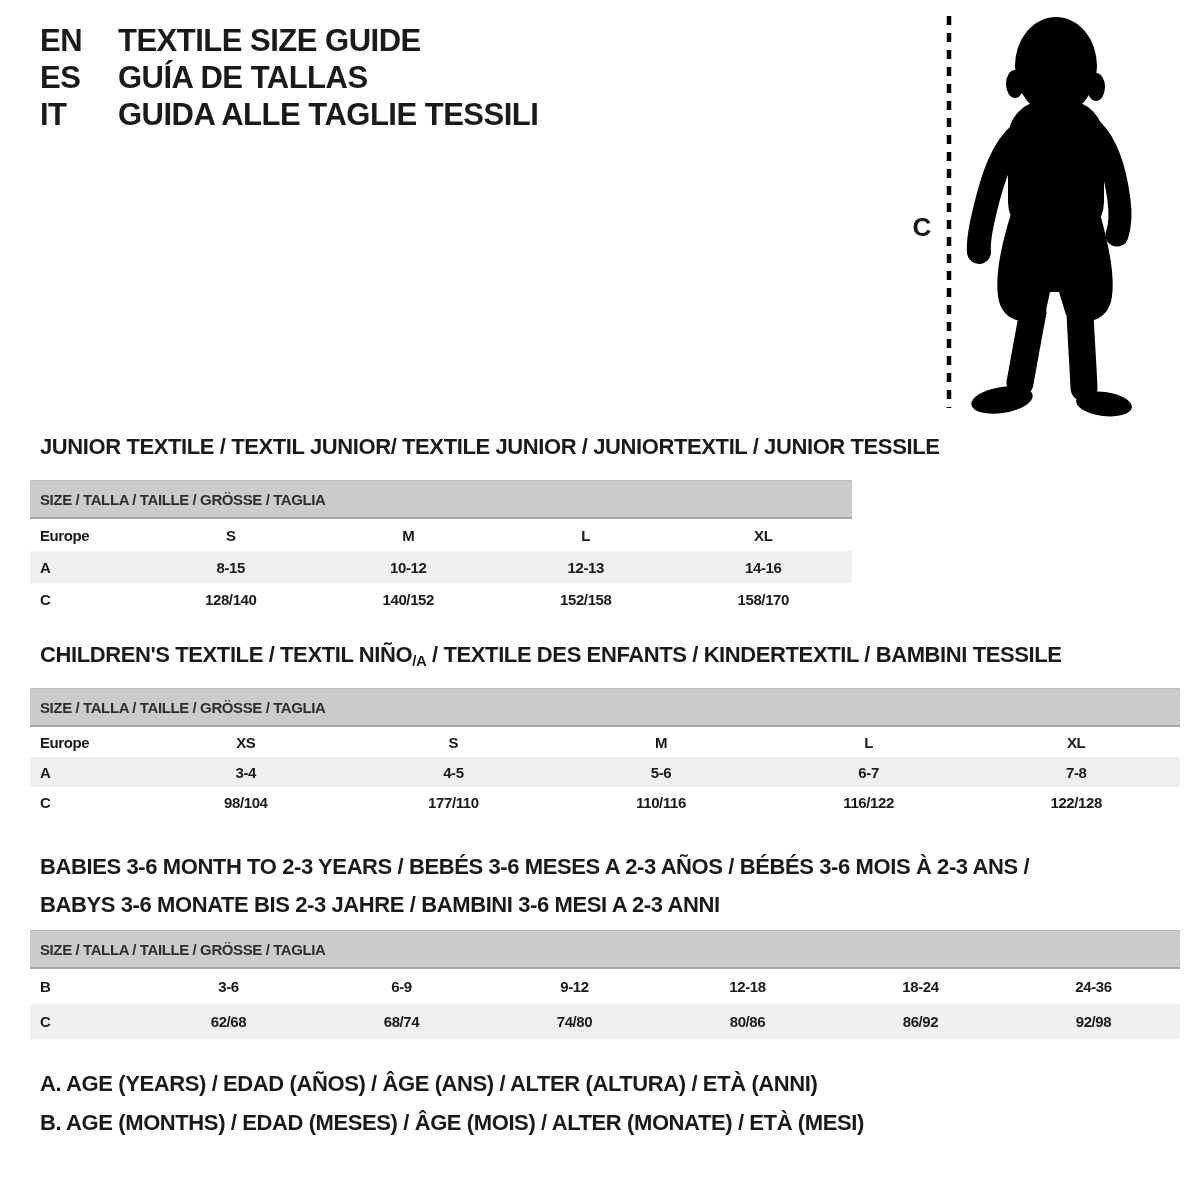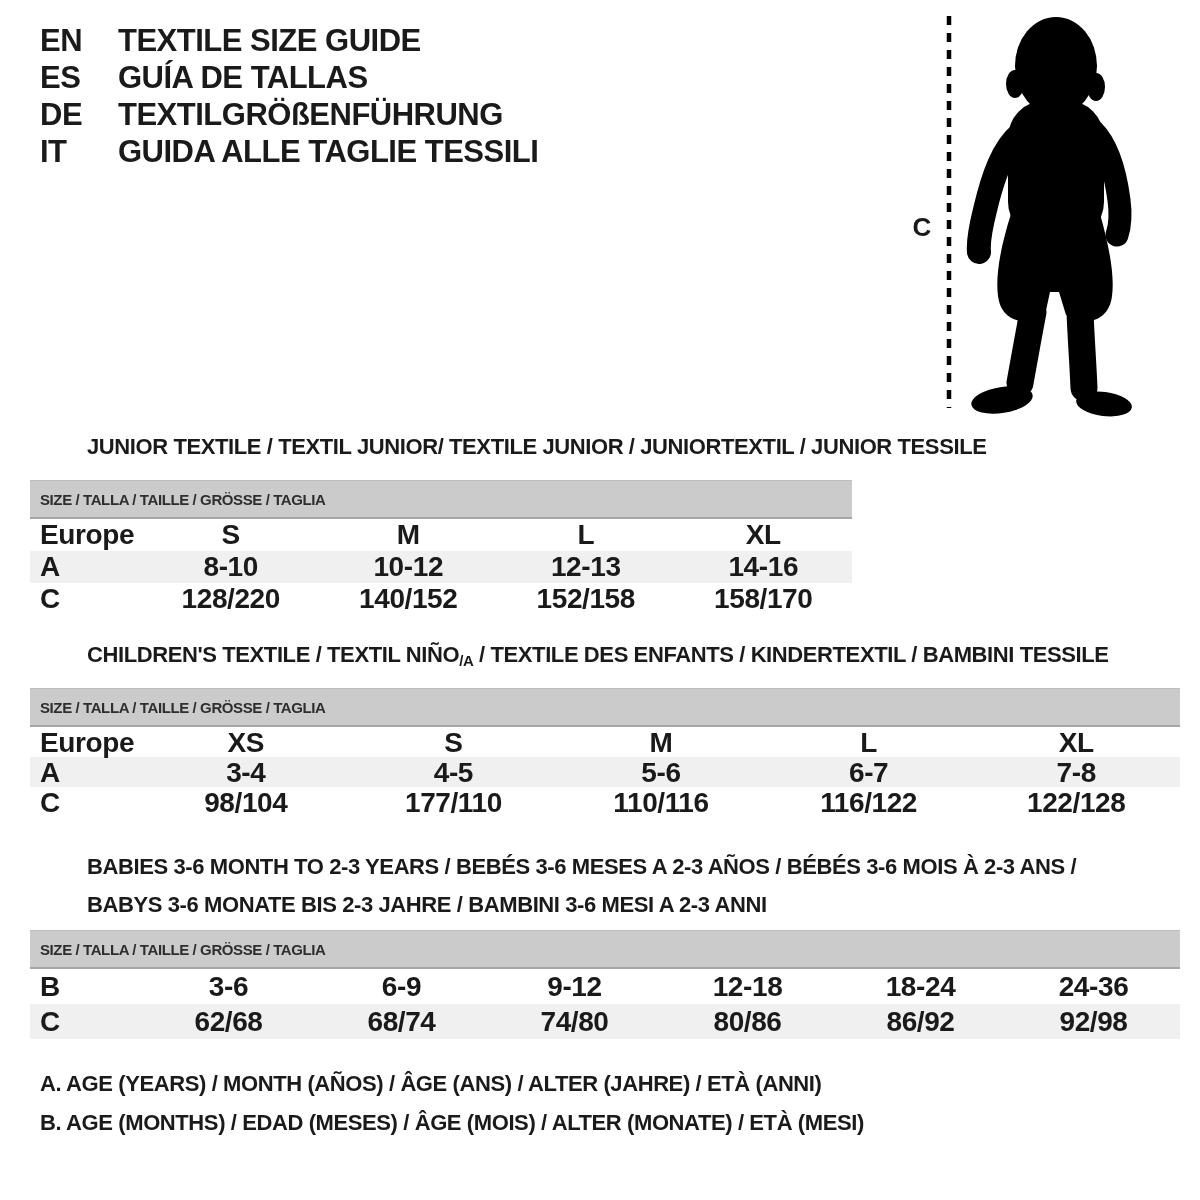--- a/index.html
+++ b/index.html
@@ -17,39 +17,39 @@
 
   
   .lang-block { left:40px; top:22px; }
   .lang-row { display:grid; grid-template-columns:78px auto; line-height:37px; font-size:31px; letter-spacing:-0.5px; white-space:nowrap; }
 
   
   .figure-svg { left:898px; top:4px; }
   .c-label { left:906px; top:212px; font-size:26px; width:32px; text-align:center; }
 
   
-  .sec-title { font-size:22px; letter-spacing:-0.4px; white-space:nowrap;margin-left:47px; }
+  .sec-title { font-size:22px; letter-spacing:-0.4px; white-space:nowrap; }
   .sec1-title { left:40px; top:434px; }
   .sec2-title { left:40px; top:642px; }
   .sec3-title { left:40px; top:848px; line-height:38px; }
   .sub-a { font-size:15px; vertical-align:-4px; }
 
   
   .tbl { left:30px; }
   .tbl1 { top:480px; width:822px; }
   .tbl2 { top:688px; width:1150px; }
   .tbl3 { top:930px; width:1150px; }
   .size-bar {
     height:39px; background:#cbcbcb;
     border-top:1px solid #bdbdbd; border-bottom:2px solid #a6a6a6;
     display:flex; align-items:center;
     padding-left:10px; font-size:15px; letter-spacing:-0.4px; color:#2e2e2e;
     white-space:nowrap;
   }
-  .trow { display:grid; align-items:center; font-size:28px; letter-spacing:-0.4px; }
+  .trow { display:grid; align-items:center; font-size:15px; letter-spacing:-0.4px; }
   .tbl1 .trow { grid-template-columns:112px repeat(4,1fr); height:32px; }
   .tbl2 .trow { grid-template-columns:112px repeat(5,1fr); height:30px; }
   .tbl3 .trow { grid-template-columns:112px repeat(6,1fr); height:35px; }
   .trow.alt { background:#f0f0f0; }
   .rowhead { padding-left:10px; text-align:left; }
   .val { text-align:center; }
 
   
   .notes { left:40px; top:1064px; line-height:39px; font-size:22px; letter-spacing:-0.4px; white-space:nowrap; }
 </style>
@@ -57,24 +57,20 @@
 <body>
 
 <div class="abs lang-block">
   <div class="lang-row">
     <span>EN</span>
     <span>TEXTILE SIZE GUIDE</span>
   </div>
   <div class="lang-row">
     <span>ES</span>
     <span>GUÍA DE TALLAS</span>
-  </div>
-  <div class="lang-row">
-    <span>DE</span>
-    <span>TEXTILGRÖßENFÜHRUNG</span>
   </div>
   <div class="lang-row">
     <span>IT</span>
     <span>GUIDA ALLE TAGLIE TESSILI</span>
   </div>
 </div>
 
 <svg class="abs figure-svg" width="250" height="415" viewBox="0 0 250 415" aria-hidden="true">
   <g fill="#000000">
 
@@ -106,28 +102,28 @@
   <div class="size-bar">SIZE / TALLA / TAILLE / GRÖSSE / TAGLIA</div>
   <div class="trow">
     <span class="rowhead">Europe</span>
     <span class="val">S</span>
     <span class="val">M</span>
     <span class="val">L</span>
     <span class="val">XL</span>
   </div>
   <div class="trow alt">
     <span class="rowhead">A</span>
-    <span class="val">8-10</span>
+    <span class="val">8-15</span>
     <span class="val">10-12</span>
     <span class="val">12-13</span>
     <span class="val">14-16</span>
   </div>
   <div class="trow">
     <span class="rowhead">C</span>
-    <span class="val">128/220</span>
+    <span class="val">128/140</span>
     <span class="val">140/152</span>
     <span class="val">152/158</span>
     <span class="val">158/170</span>
   </div>
 </div>
 
 <div class="abs sec-title sec2-title"><span>CHILDREN'S TEXTILE / TEXTIL NIÑO</span><span class="sub-a">/A</span><span> / TEXTILE DES ENFANTS / KINDERTEXTIL / BAMBINI TESSILE</span></div>
 <div class="abs tbl tbl2">
   <div class="size-bar">SIZE / TALLA / TAILLE / GRÖSSE / TAGLIA</div>
   <div class="trow">
@@ -176,15 +172,15 @@
     <span class="val">62/68</span>
     <span class="val">68/74</span>
     <span class="val">74/80</span>
     <span class="val">80/86</span>
     <span class="val">86/92</span>
     <span class="val">92/98</span>
   </div>
 </div>
 
 <div class="abs notes">
-  <div>A. AGE (YEARS) / MONTH (AÑOS) / ÂGE (ANS) / ALTER (JAHRE) / ETÀ (ANNI)</div>
+  <div>A. AGE (YEARS) / EDAD (AÑOS) / ÂGE (ANS) / ALTER (ALTURA) / ETÀ (ANNI)</div>
   <div>B. AGE (MONTHS) / EDAD (MESES) / ÂGE (MOIS) / ALTER (MONATE) / ETÀ (MESI)</div>
 </div>
 
 </body></html>

